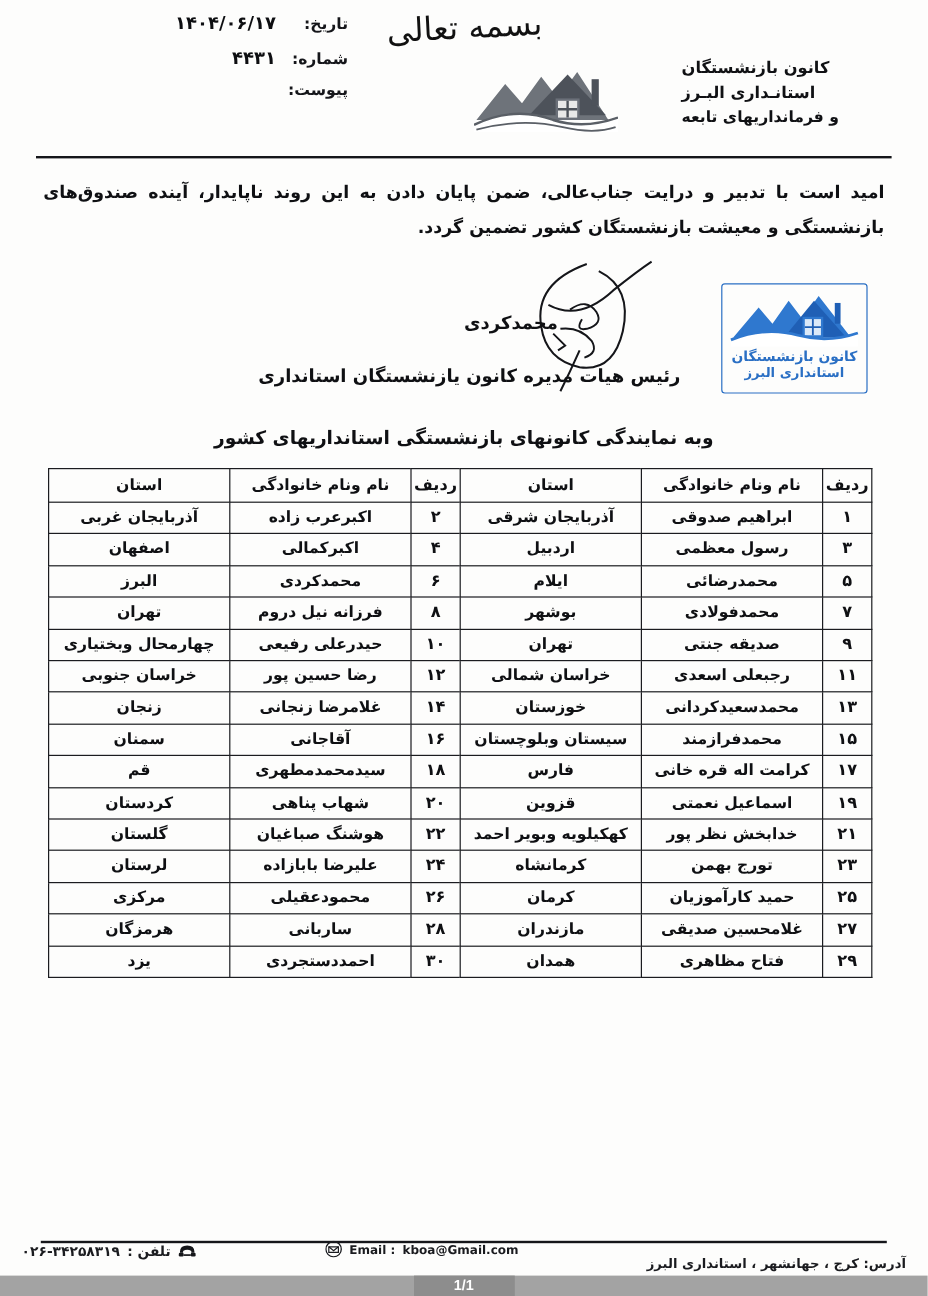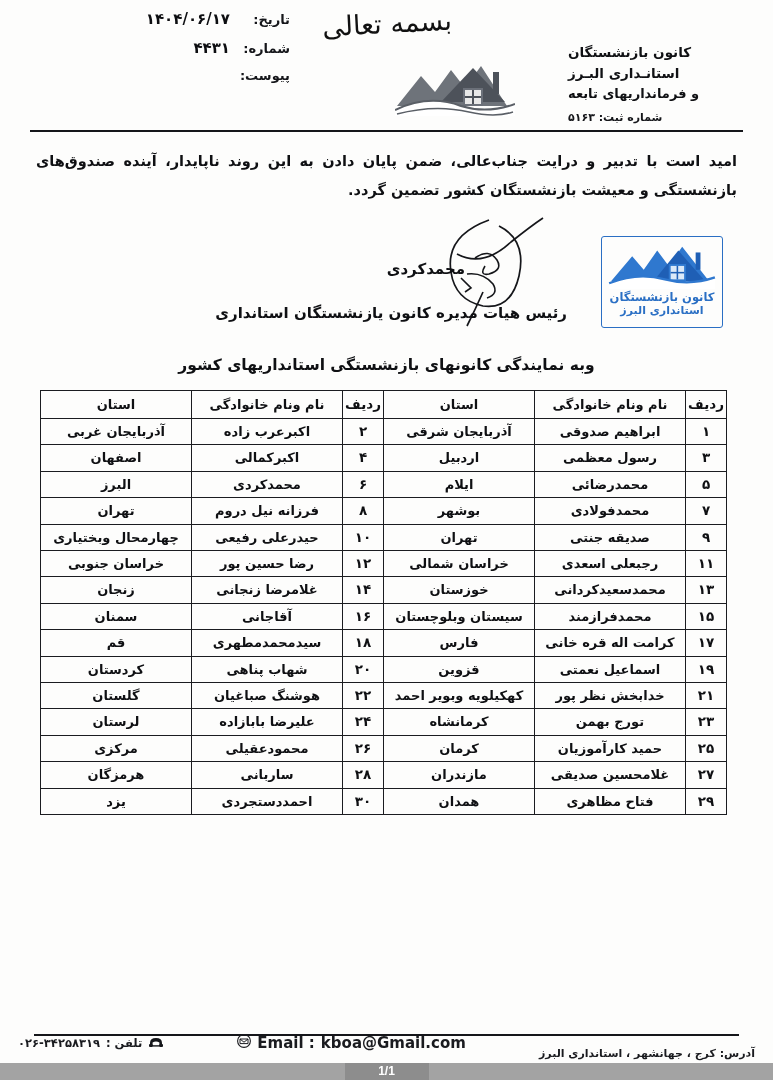--- a/index.html
+++ b/index.html
@@ -63,21 +63,21 @@
   td{font-size:13px;}
   td.num,th.num{width:40px;font-size:13.5px;}
   td.name,th.name{width:150px;}
   td.prov,th.prov{width:150px;}
 
   
   .footer-rule{position:absolute;bottom:44px;left:34px;right:34px;border-top:2px solid #15161a;}
   .footer{position:absolute;bottom:20px;left:18px;right:18px;display:flex;
     align-items:center;justify-content:space-between;direction:rtl;}
   .f-addr{font-size:11px;font-weight:bold;color:#1a1b1f;letter-spacing:.2px;margin-top:22px;}
-  .f-mail{display:flex;align-items:center;gap:6px;font-size:15px;font-weight:bold;color:#1a1b1f;direction:ltr;}
+  .f-mail{display:flex;align-items:center;gap:6px;font-size:10px;font-weight:bold;color:#1a1b1f;direction:ltr;}
   .f-phone{display:flex;align-items:center;gap:6px;font-size:11.5px;font-weight:bold;color:#1a1b1f;}
   .f-phone .num{direction:ltr;letter-spacing:.3px;}
   .pagebar{position:absolute;bottom:0;left:0;right:0;height:17px;background:#a3a3a3;}
   .pagebar .chip{position:absolute;left:0;right:0;margin:0 auto;width:84px;height:17px;
     background:#8d8d8d;color:#fff;font-size:12px;font-weight:bold;text-align:center;line-height:17px;
     font-family:"Liberation Sans",sans-serif;}
 </style>
 </head>
 <body>
 
@@ -99,21 +99,20 @@
       <div class="meta-row">
         <span class="meta-label">پیوست:</span>
         <span class="meta-value"></span>
       </div>
     </div>
 
     <div class="letterhead">
       <div class="lh-text">
         <div class="lh-l1">کانون بازنشستگان استانـداری البـرز</div>
         <div class="lh-l2">و فرمانداریهای تابعه</div>
-        <div class="lh-reg">شماره ثبت: ۵۱۶۳</div>
       </div>
       <span class="logo-mark">
         <svg viewBox="0 0 120 72" width="120" height="72">
           <path d="M2 58 L26 28 L40 44 L56 22 L70 40 L86 18 L112 58 Z" fill="#6e737a"></path>
           <path d="M46 54 L78 20 L110 54 Z" fill="#4d525a"></path>
           <rect x="68" y="40" width="20" height="18" fill="#6b7079"></rect>
           <rect x="70" y="42" width="16" height="14" fill="#e8e8e8"></rect>
           <line x1="78" y1="42" x2="78" y2="56" stroke="#4d525a" stroke-width="2"></line>
           <line x1="70" y1="49" x2="86" y2="49" stroke="#4d525a" stroke-width="2"></line>
           <rect x="98" y="24" width="6" height="22" fill="#4d525a"></rect>

